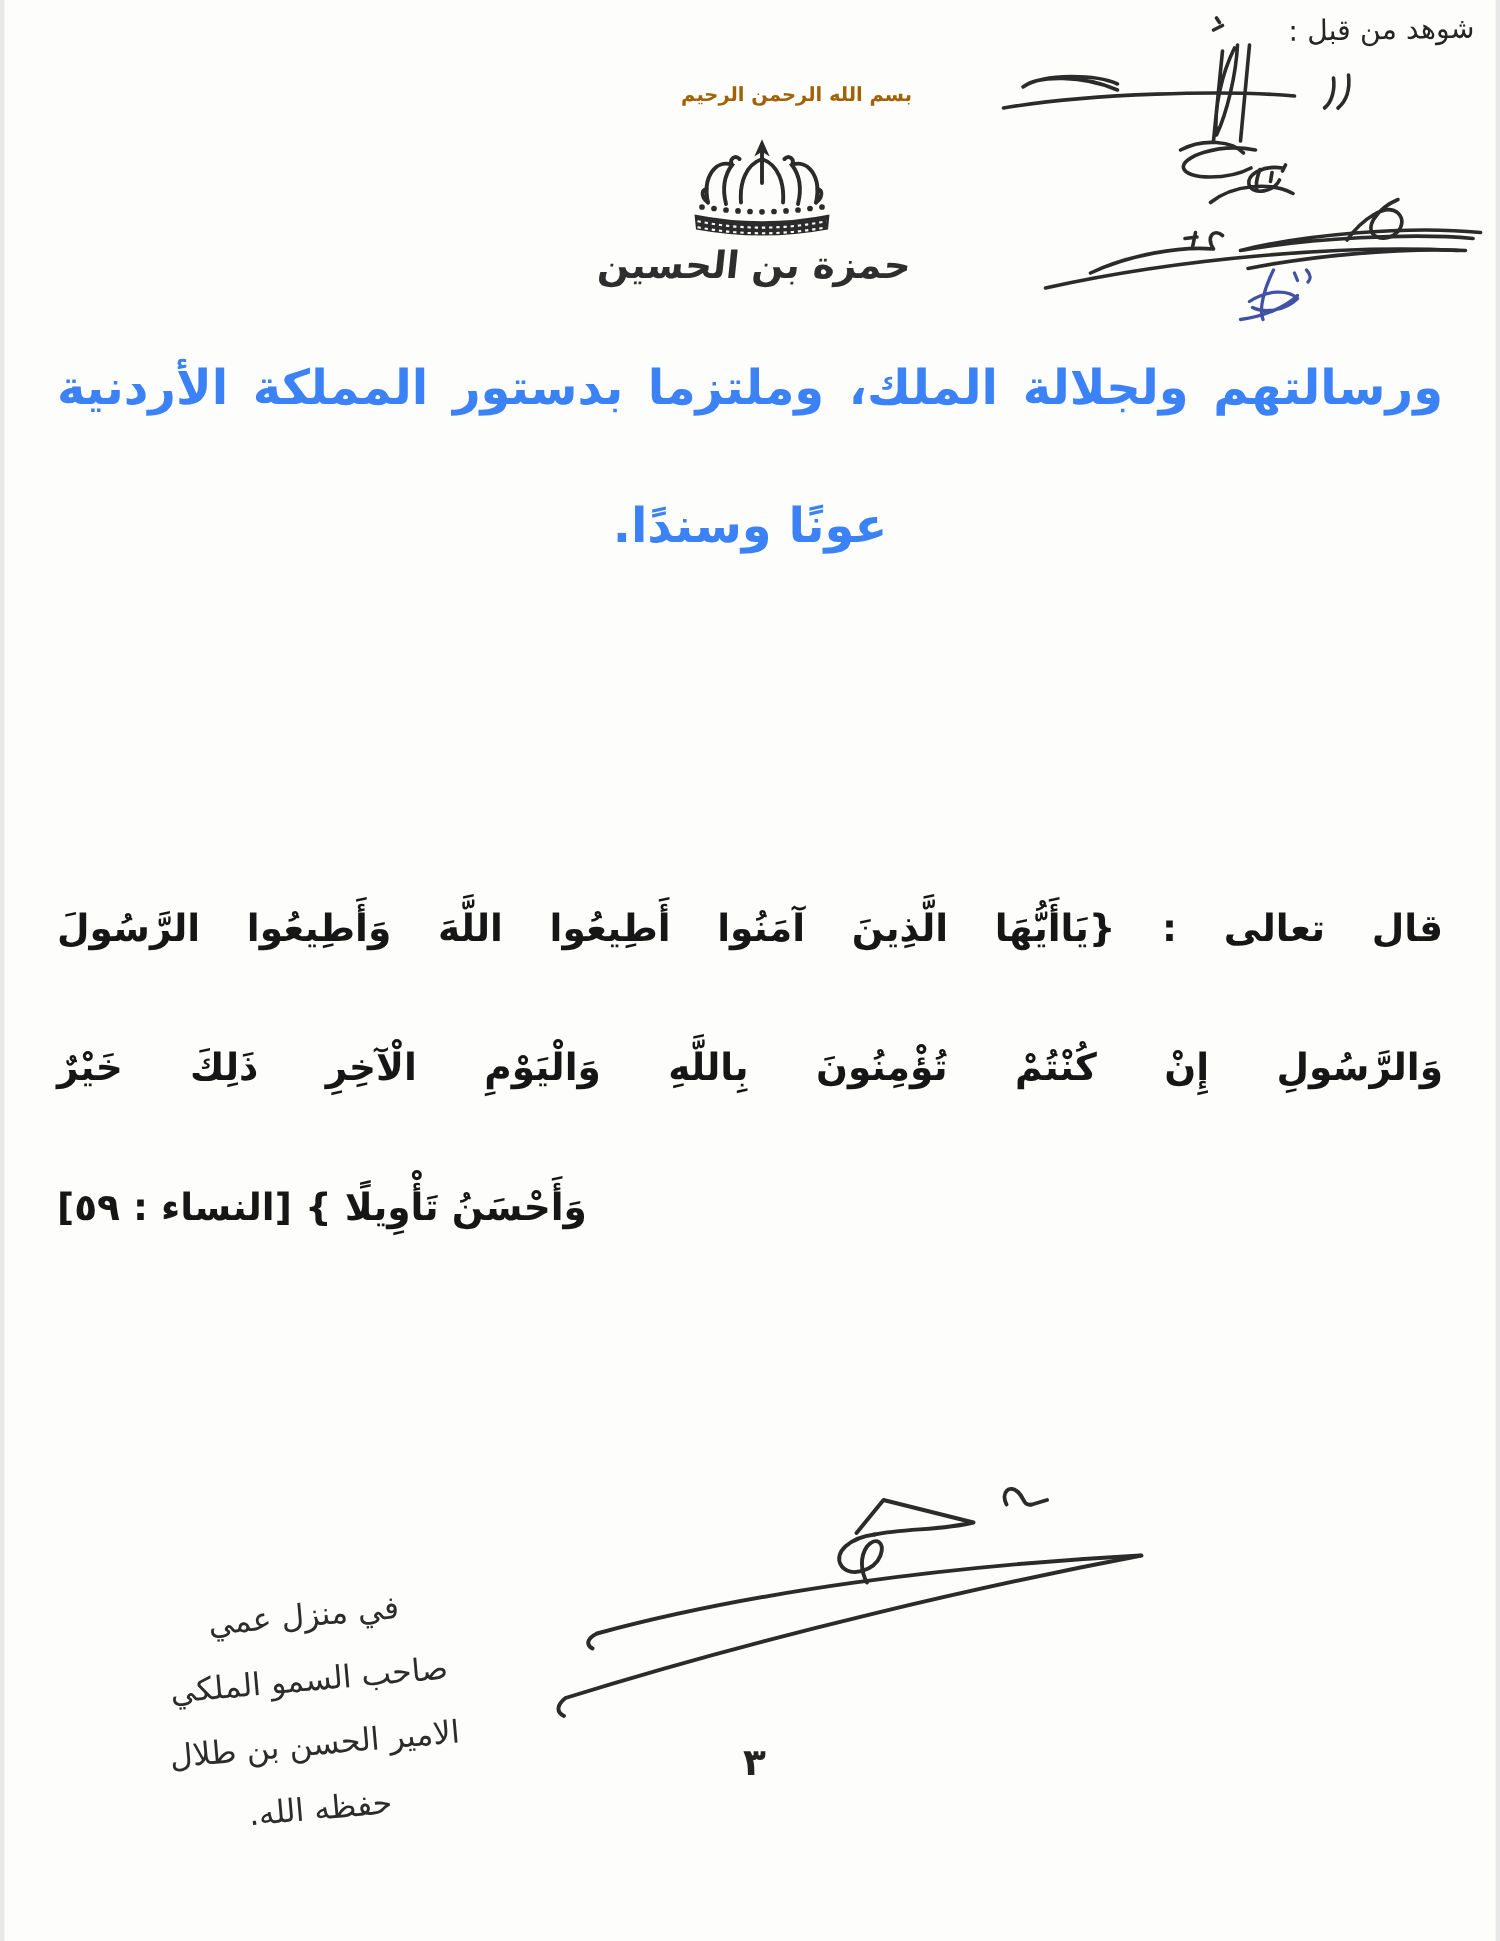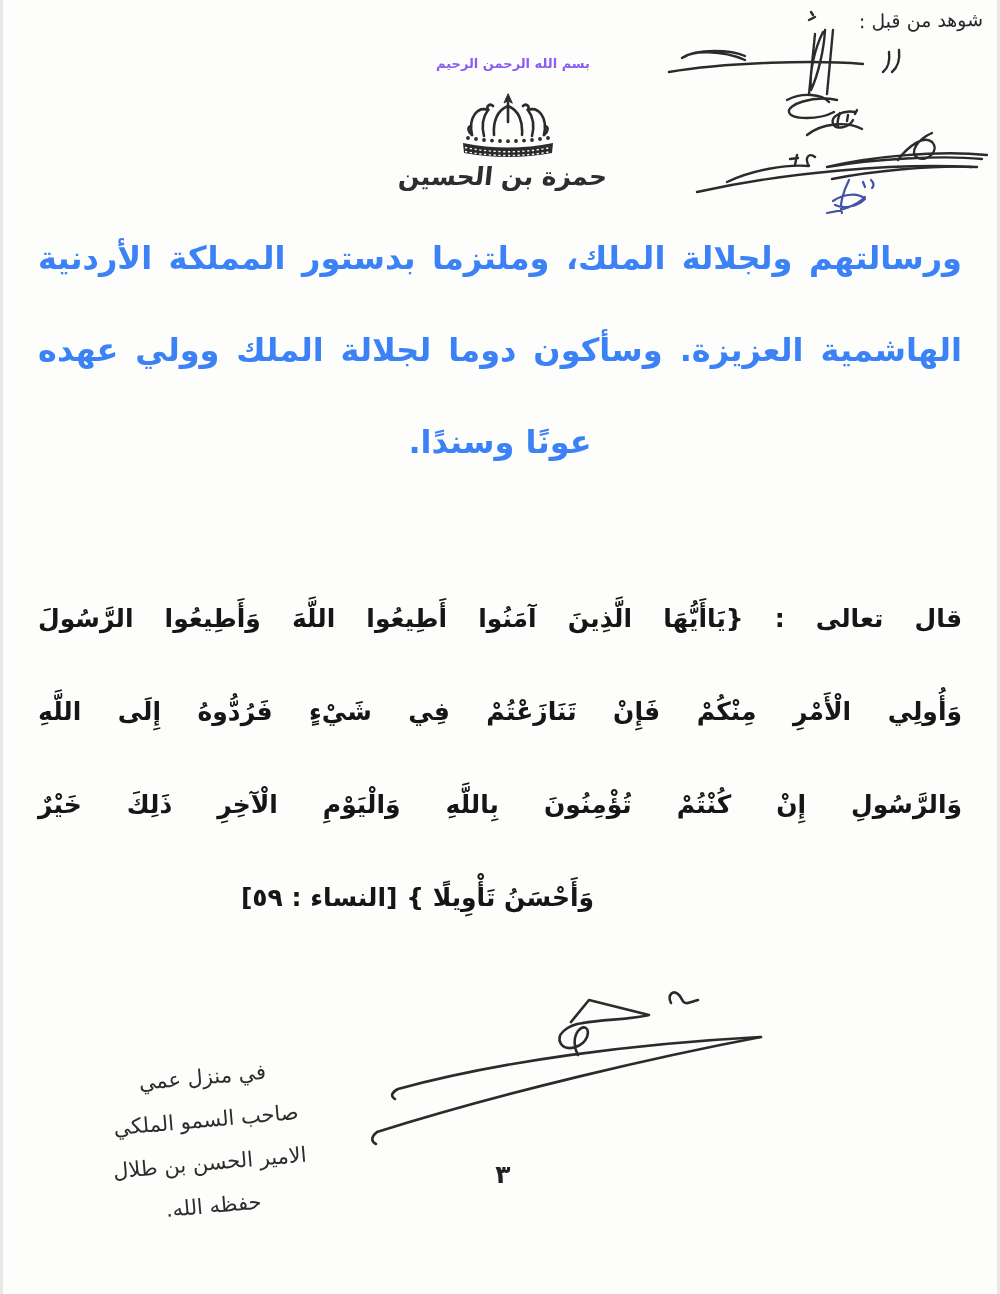--- a/index.html
+++ b/index.html
@@ -16,22 +16,22 @@
   .top-note{
     position:absolute;top:10px;right:14px;width:230px;
     direction:rtl;text-align:right;
     font-size:19px;letter-spacing:1px;color:#262626;
     transform:rotate(-1deg);
   }
   .scribbles{position:absolute;top:0;right:3px;width:357px;height:232px;}
   
   .bismillah{
     position:absolute;top:56px;left:415px;width:190px;
-    direction:rtl;text-align:center;
-    font-size:13px;font-weight:bold;color:#8b5cf6;
+    direction:rtl;
+    font-size:13px;font-weight:bold;color:#a16207;
     letter-spacing:.5px;
   }
   .crown{position:absolute;top:90px;left:444px;width:122px;height:70px;}
   .name-calligraphy{
     position:absolute;top:162px;left:395px;width:210px;
     direction:rtl;text-align:center;
     font-size:25px;font-weight:bold;color:#2e2e2e;
     transform:skewX(-6deg);
   }
   
@@ -42,21 +42,21 @@
   }
   .body-block .line{line-height:92px;height:92px;white-space:nowrap;}
   .line.justify{text-align:justify;text-align-last:justify;white-space:normal;}
   .line.start{text-align:center;}
   .verse-block{
     position:absolute;top:572px;right:35px;left:35px;
     direction:rtl;
     font-size:25px;font-weight:bold;color:#161616;
   }
   .verse-block .line{line-height:93px;height:93px;}
-  .verse-block .line.last{padding-right:165px;text-align:center;}
+  .verse-block .line.last{padding-right:165px;text-align:left;}
   
   .main-signature{position:absolute;top:958px;left:328px;width:434px;height:196px;}
   .footer-note{
     position:absolute;top:1056px;left:46px;width:318px;
     direction:rtl;text-align:center;
     font-size:21px;color:#2c2c2c;line-height:43px;
     transform:rotate(-5deg);
   }
   .page-number{
     position:absolute;top:1160px;left:468px;width:64px;
@@ -122,27 +122,25 @@
     <g stroke="#fdfdfb" stroke-width="1.4" fill="none" stroke-dasharray="2.2,2.6">
       <path d="M18,57.5 Q61,66 104,57.5"></path>
       <path d="M18,61.5 Q61,69.5 104,61.5"></path>
     </g>
   </svg>
 
   <div class="name-calligraphy">حمزة بن الحسين</div>
 
   <div class="body-block">
     <div class="line justify">ورسالتهم ولجلالة الملك، وملتزما بدستور المملكة الأردنية</div>
-    <div class="line justify">الهاشمية العزيزة. وسأكون دوما لجلالة الملك وولي عهده</div>
     <div class="line start">عونًا وسندًا.</div>
   </div>
 
   <div class="verse-block">
     <div class="line justify">قال تعالى : {يَاأَيُّهَا الَّذِينَ آمَنُوا أَطِيعُوا اللَّهَ وَأَطِيعُوا الرَّسُولَ</div>
-    <div class="line justify">وَأُولِي الْأَمْرِ مِنْكُمْ فَإِنْ تَنَازَعْتُمْ فِي شَيْءٍ فَرُدُّوهُ إِلَى اللَّهِ</div>
     <div class="line justify">وَالرَّسُولِ إِنْ كُنْتُمْ تُؤْمِنُونَ بِاللَّهِ وَالْيَوْمِ الْآخِرِ ذَلِكَ خَيْرٌ</div>
     <div class="line last">وَأَحْسَنُ تَأْوِيلًا } [النساء : ٥٩]</div>
   </div>
 
   <svg class="main-signature" viewBox="0 0 434 196">
     <g fill="none" stroke="#2b2b2b" stroke-width="2.6" stroke-linecap="round" stroke-linejoin="round">
       <path d="M340,45 c-4,-8 2,-14 8,-8 c4,4 3,9 9,8 l10,-3"></path>
       <path d="M240,64 L258,42 L318,57 C298,62 272,61 252,65"></path>
       <path d="M252,65 c-16,2 -28,12 -22,21 c6,8 22,3 26,-7 c3,-9 -3,-13 -9,-6 c-5,7 -4,17 0,24"></path>
       <path d="M67,131 C170,103 300,86 429,79 M67,131 c-6,3 -8,7 -3,10"></path>

